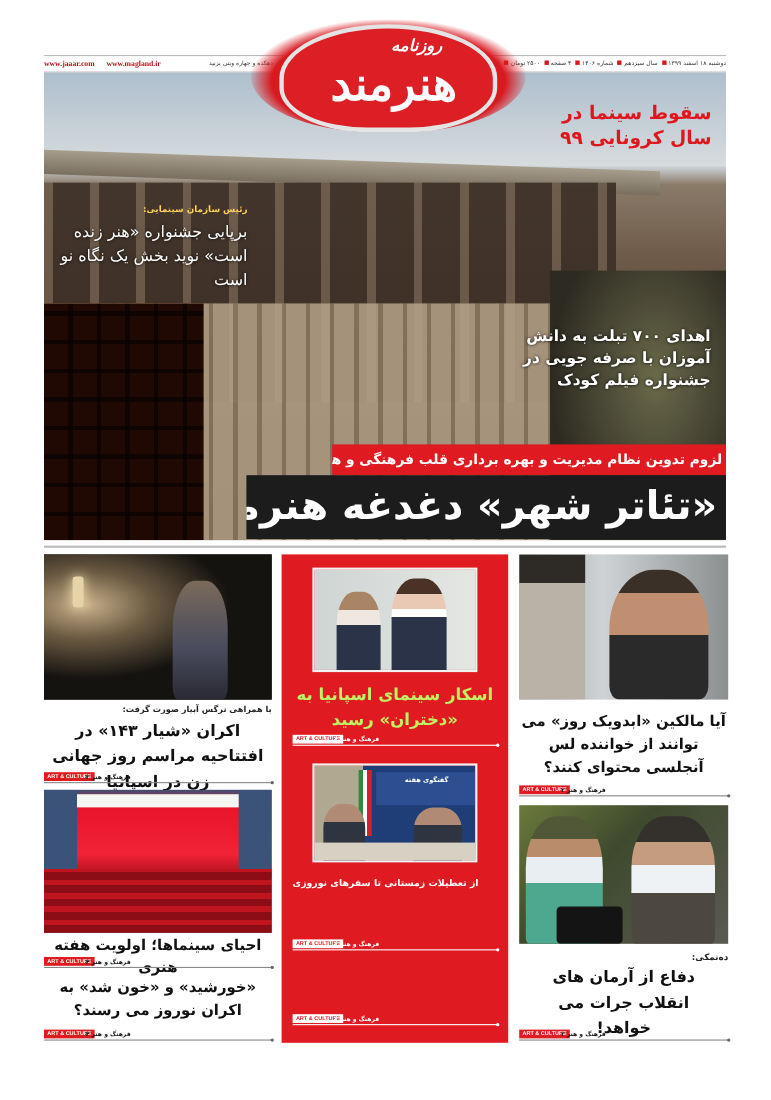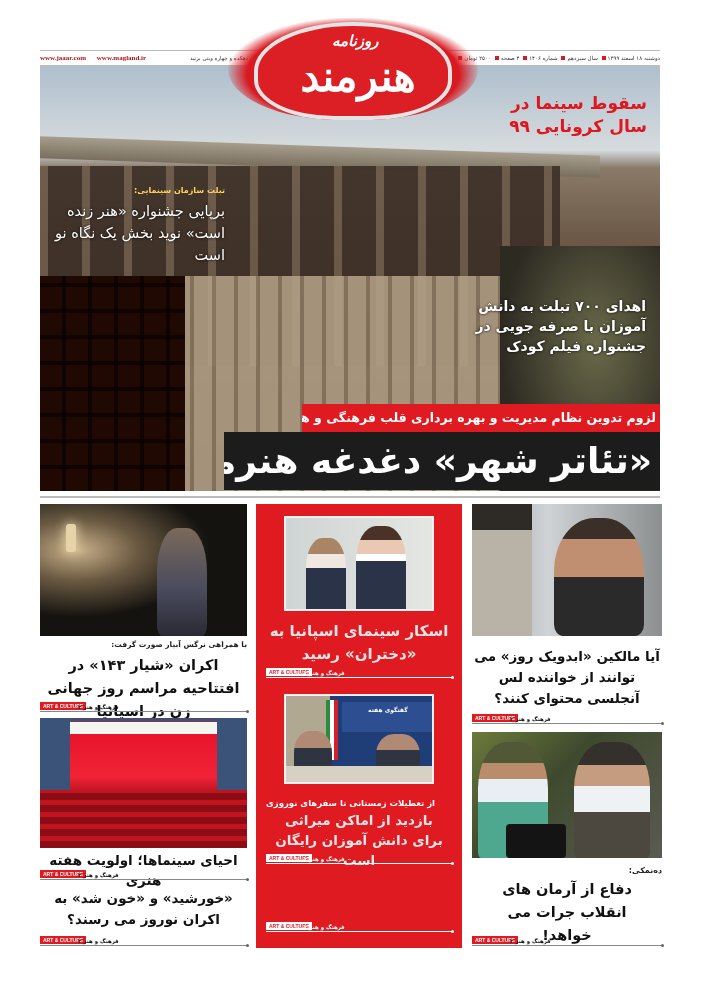--- a/index.html
+++ b/index.html
@@ -26,21 +26,21 @@
     background: repeating-linear-gradient(90deg, #b7a48a 0 18px, #8e7b63 18px 22px), #a08d73; opacity:.85; }
   .hero .door { position:absolute; left:0; top:210px; width:145px; height:215px;
     background: repeating-linear-gradient(90deg,#5a2d1a 0 22px,#2c1710 22px 26px), repeating-linear-gradient(0deg,#5a2d1a 0 22px,#2c1710 22px 26px); background-blend-mode: multiply; }
   .hero .trees { position:absolute; right:0; top:180px; width:160px; height:245px; background: radial-gradient(ellipse at 60% 40%, #6a6a4a, #2d2a22 70%); }
 
   
   .masthead { position: absolute; left: 228px; top: 10px; width: 250px; height: 110px; }
   .masthead .blob { position:absolute; inset:8px 0 0 0; background: radial-gradient(ellipse at 50% 55%, #e8262c 0%, #d81920 60%, rgba(216,25,32,0) 72%);
     border-radius: 40% 40% 45% 45% / 50% 50% 50% 50%; }
   .masthead .blob2 { position:absolute; left:30px; top:16px; width:190px; height:90px; background:#dc1e25; border-radius: 50% 50% 40% 40%; box-shadow: 0 0 0 4px #e4e4e4; }
-  .masthead .kicker { position:absolute; left:104px; top:22px; width:70px; text-align:left; color:#fff; font-family:"DejaVu Serif", serif; font-style: italic; font-weight:bold; font-size:15px; direction: rtl; }
+  .masthead .kicker { position:absolute; left:104px; top:22px; width:70px; text-align:right; color:#fff; font-family:"DejaVu Serif", serif; font-style: italic; font-weight:bold; font-size:15px; direction: rtl; }
   .masthead .name { position:absolute; left:40px; top:42px; width:180px; text-align:center; color:#fff; font-family:"DejaVu Serif", serif; font-weight:bold; font-size:42px; line-height: 50px; direction: rtl; letter-spacing: -2px; }
 
   
   .hero-title-right { position:absolute; right:54px; top:92px; width:170px; text-align:right; direction: rtl; color:#e0161f; font-weight:bold; font-size:17px; line-height:23px; }
   .hero-left-kicker { position:absolute; left:50px; top:186px; width:175px; text-align:right; direction:rtl; color:#ffd25a; font-weight:bold; font-size:8px; }
   .hero-left-title { position:absolute; left:50px; top:200px; width:175px; text-align:right; direction:rtl; color:#fff; font-weight:normal; font-size:14.5px; line-height:22px; text-shadow: 0 0 3px #000; }
   .hero-right-title { position:absolute; right:55px; top:296px; width:190px; text-align:right; direction:rtl; color:#fff; font-weight:bold; font-size:14px; line-height:20px; text-shadow: 0 0 3px #000; }
   .hero-redbar { position:absolute; left:302px; top:404px; width:358px; height:28px; background:#e01a21; color:#fff; direction: rtl; text-align:right; font-weight:bold; font-size:12.5px; line-height:28px; padding-right:4px; white-space:nowrap; overflow:hidden; }
   .hero-blackbar { position:absolute; left:224px; top:432px; width:436px; height:58px; background:#1c1c1c; color:#fff; direction: rtl; text-align:right; font-weight:bold; font-size:36px; line-height:58px; padding-right:8px; white-space:nowrap; overflow:hidden; }
 
@@ -68,21 +68,21 @@
   .kicker { direction:rtl; text-align:right; font-weight:bold; font-size:7.5px; color:#222; }
   .title { direction:rtl; text-align:center; font-weight:bold; color:#111; }
   .tagline { position:absolute; height:10px; border-bottom: 1px solid #888; direction: rtl; }
   .tagline .tag { position:absolute; left:0; bottom:1px; background:#e01a21; color:#fff; font-size:5px; padding:1px 3px; font-family:"Liberation Sans", sans-serif; font-weight:bold; }
   .tagline .sec { position:absolute; left:38px; bottom:1px; font-size:5.5px; font-weight:bold; color:#111; }
   .tagline .dot { position:absolute; right:-2px; bottom:-2px; width:3px; height:3px; background:#666; border-radius:50%; }
   .col-mid .tagline { border-bottom-color:#fff; }
   .col-mid .tagline .tag { background:#fff; color:#e01a21; }
   .col-mid .tagline .sec { color:#fff; }
   .col-mid .tagline .dot { background:#fff; }
-  .col-mid .title { color:#e5e5e5; }
+  .col-mid .title { color:#bef264; }
   .col-mid .kicker { color:#fff; }
 
   .ph-cinema { left:0; top:214px; width:207px; height:130px; background: linear-gradient(180deg,#3e4f74 0%,#e8142c 12%,#f12336 45%,#a70e1a 62%,#6c0b12 100%); }
   .ph-cinema .light { position:absolute; left:30px; top:4px; width:147px; height:12px; background:#f5f5f2; }
   .ph-cinema .wall-l { position:absolute; left:0; top:0; width:30px; height:80px; background:#3b5378; }
   .ph-cinema .wall-r { position:absolute; right:0; top:0; width:30px; height:80px; background:#3b5378; }
   .ph-cinema .seats { position:absolute; left:0; bottom:0; width:100%; height:58px; background: repeating-linear-gradient(0deg,#8d0d17 0 7px,#c0141f 7px 12px); }
 
   .ph-meeting { position:absolute; left:28px; top:190px; width:150px; height:90px; border:2px solid #f1f1f1; background: linear-gradient(90deg,#b0a891 0 30%,#1f3e78 30% 100%); overflow:hidden; }
   .ph-meeting .banner { position:absolute; left:56px; top:6px; width:90px; height:30px; background:#2d4f91; }
@@ -128,21 +128,21 @@
 </div>
 
 <div class="masthead">
   <div class="blob"></div>
   <div class="blob2"></div>
   <div class="kicker">روزنامه</div>
   <div class="name">هنرمند</div>
 </div>
 
 <div class="hero-title-right">سقوط سینما در سال کرونایی ۹۹</div>
-<div class="hero-left-kicker">تبلت سازمان سینمایی:</div>
+<div class="hero-left-kicker">رئیس سازمان سینمایی:</div>
 <div class="hero-left-title">برپایی جشنواره «هنر زنده است» نوید بخش یک نگاه نو است</div>
 <div class="hero-right-title">اهدای ۷۰۰ تبلت به دانش آموزان با صرفه جویی در جشنواره فیلم کودک</div>
 <div class="hero-redbar">لزوم تدوین نظام مدیریت و بهره برداری قلب فرهنگی و هنری شهر تهران</div>
 <div class="hero-blackbar">«تئاتر شهر» دغدغه هنرمندان!</div>
 
 <div class="divider"></div>
 
 <div class="col col-left">
   <div class="photo ph-woman">
     <div class="lamp"></div>
@@ -191,21 +191,20 @@
   <div class="ph-meeting">
     <div class="banner">
         <span>گفتگوی هفته</span>
       </div>
     <div class="flag"></div>
     <div class="p1"></div>
     <div class="p2"></div>
     <div class="table"></div>
   </div>
   <div class="kicker" style="position:absolute; left:10px; top:294px; width:186px; text-align:left; font-size:8.5px;">از تعطیلات زمستانی تا سفرهای نوروزی</div>
-  <div class="title" style="position:absolute; left:12px; top:306px; width:182px; font-size:13.5px; line-height:20px;">بازدید از اماکن میراثی برای دانش آموزان رایگان است</div>
   <div class="tagline" style="left:10px; top:350px; width:186px;">
     <span class="tag">ART &amp; CULTURE</span>
     <span class="sec">فرهنگ و هنر ۲</span>
     <span class="dot"></span>
   </div>
   <div class="tagline" style="left:10px; top:418px; width:186px;">
     <span class="tag">ART &amp; CULTURE</span>
     <span class="sec">فرهنگ و هنر ۲</span>
     <span class="dot"></span>
   </div>

